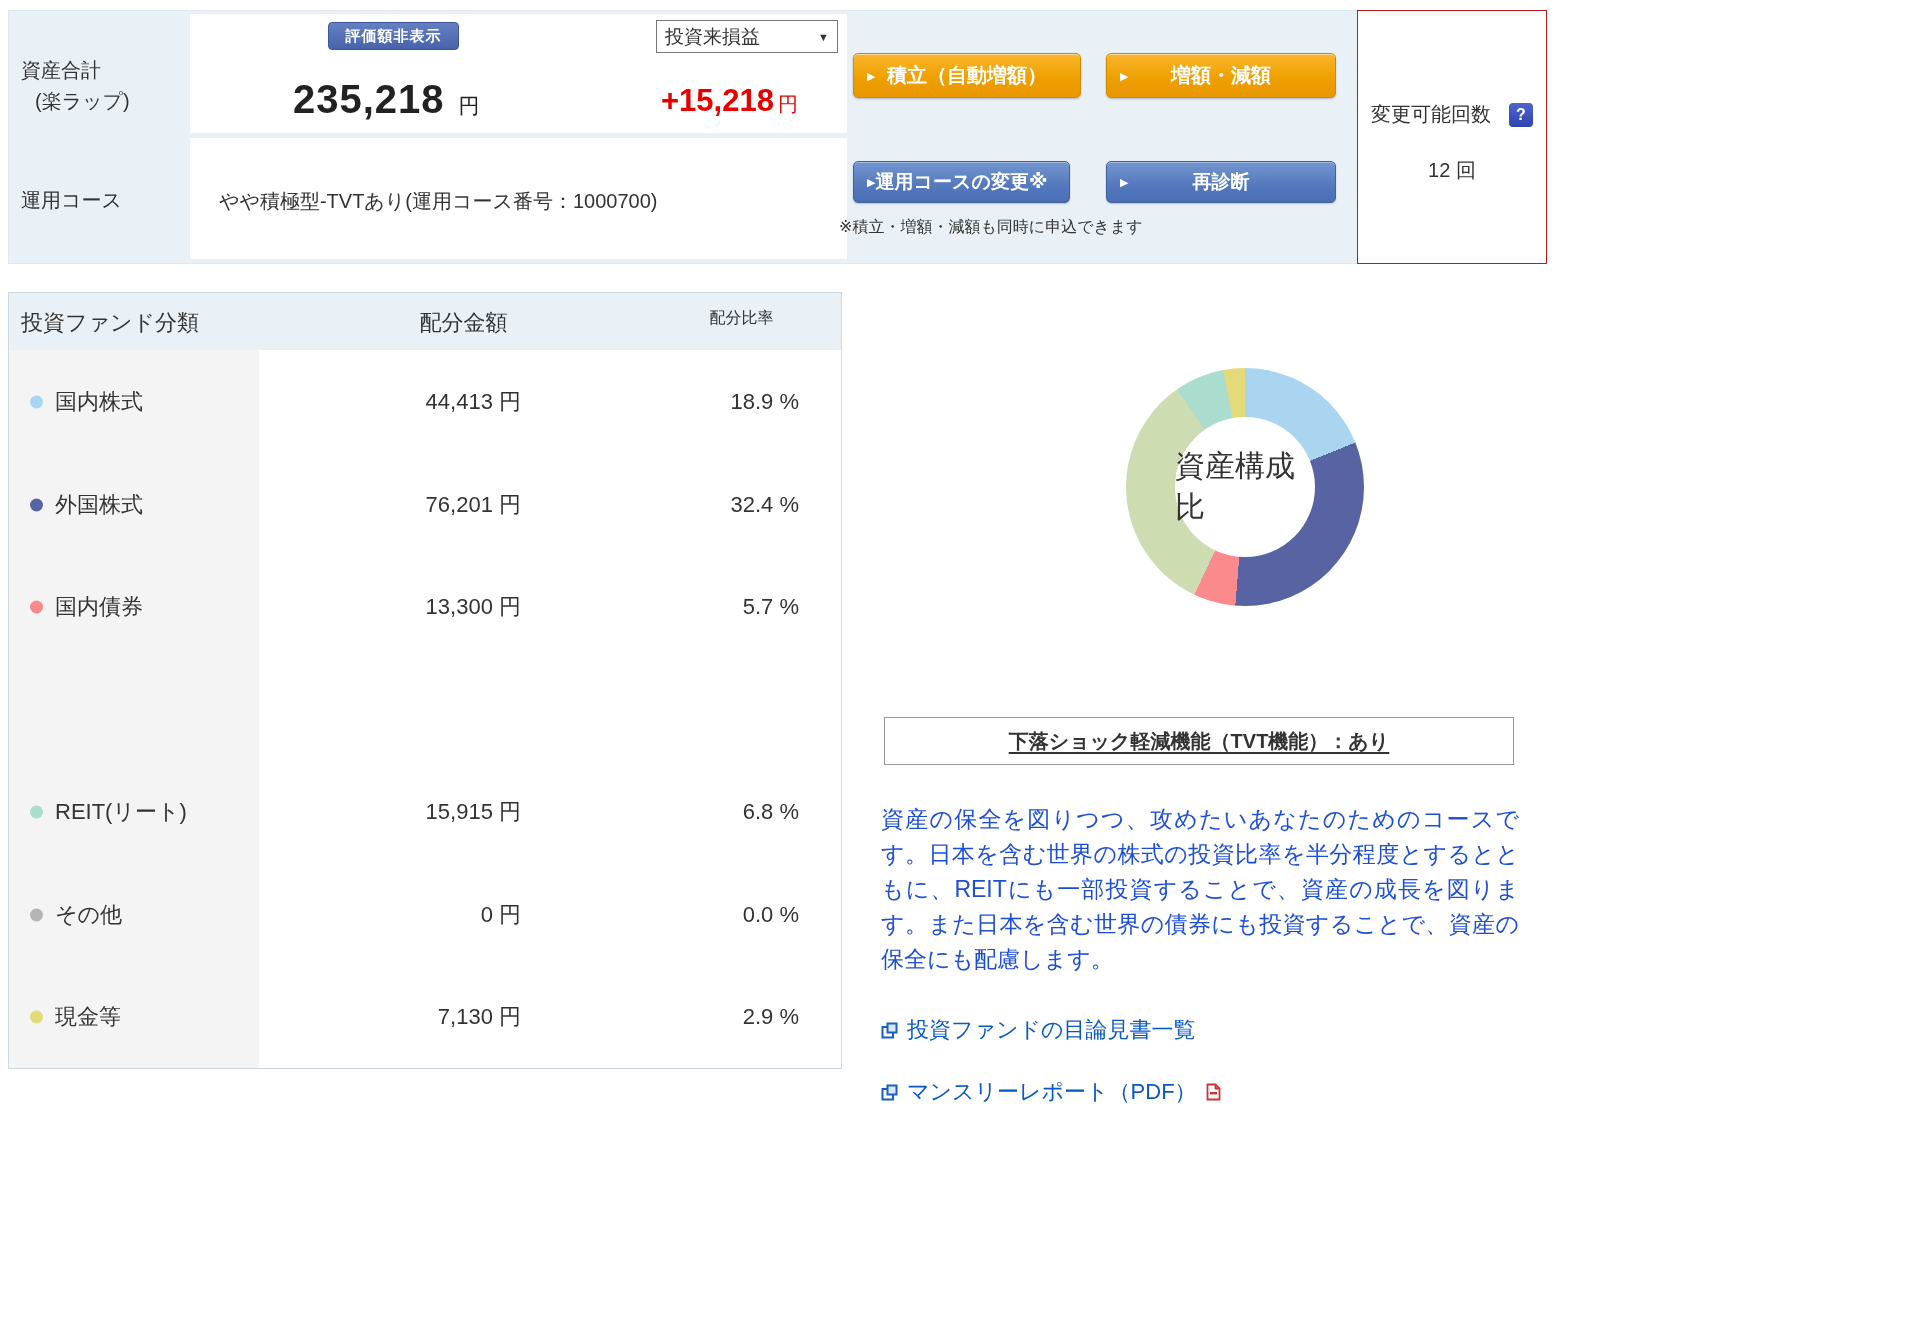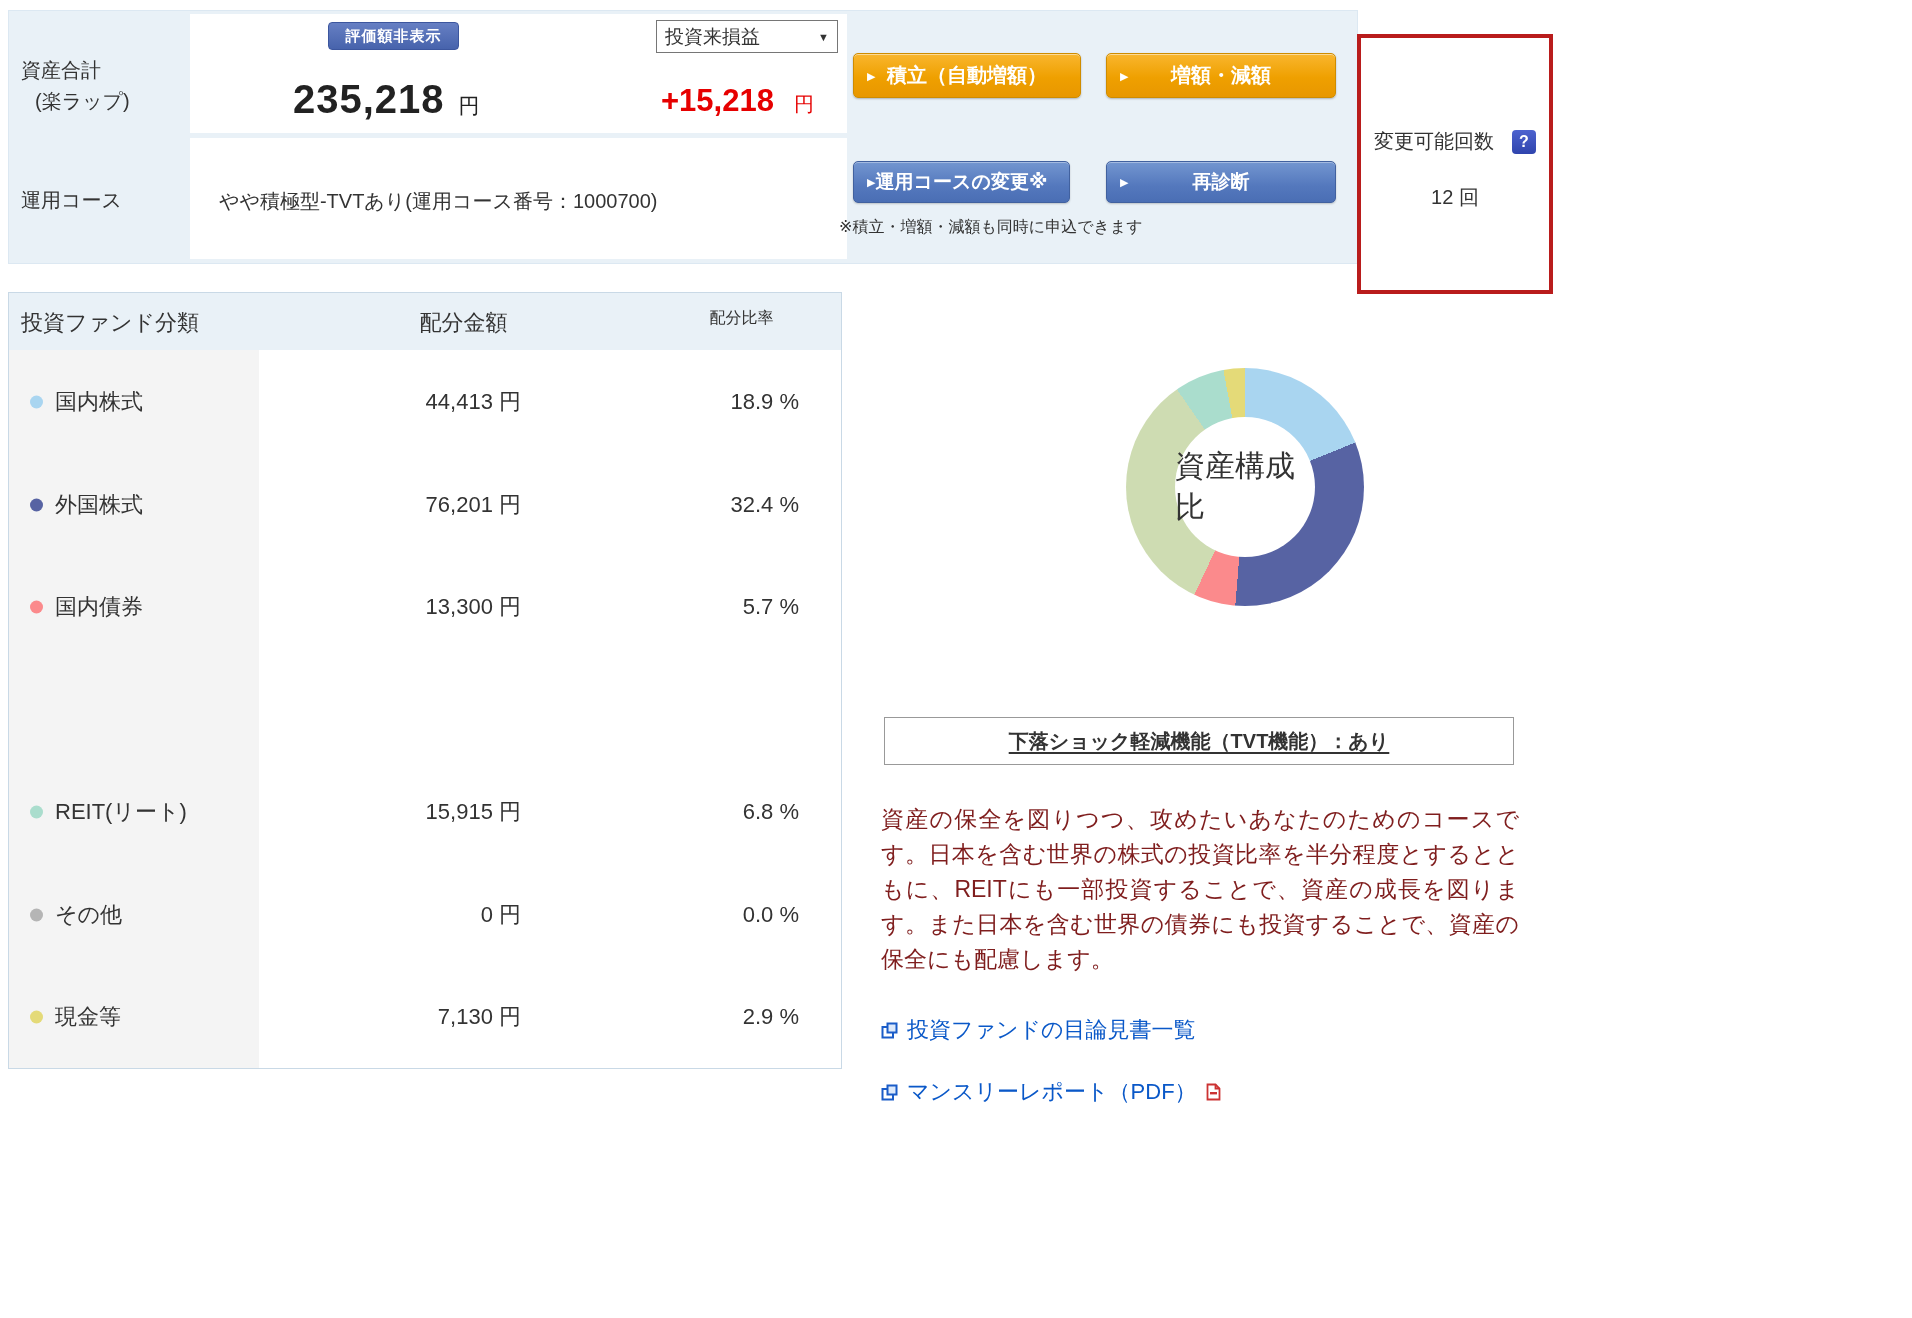--- a/index.html
+++ b/index.html
@@ -22,42 +22,42 @@
 
   .amount-row{position:absolute;left:284px;top:66px;display:flex;align-items:baseline;gap:14px;}
   .amount-big{font-size:40px;font-weight:bold;color:#222;letter-spacing:1px;}
   .amount-unit{font-size:21px;color:#222;}
 
   .pl-select{position:absolute;left:647px;top:9px;width:164px;height:31px;background:#fff;
     border:1px solid #767676;font-size:19px;display:flex;align-items:center;
     padding:0 8px;justify-content:space-between;cursor:pointer;}
   .dd-arrow{font-size:11px;color:#333;}
 
-  .pl-row{position:absolute;left:652px;top:72px;display:flex;align-items:baseline;gap:20px;color:#e60000;}
+  .pl-row{position:absolute;left:652px;top:72px;display:flex;align-items:baseline;gap:4px;color:#e60000;}
   .pl-big{font-size:31px;font-weight:bold;}
   .pl-unit{font-size:20px;}
 
   .btn{position:absolute;border-radius:5px;color:#fff;font-weight:bold;font-family:inherit;cursor:pointer;
     display:flex;align-items:center;justify-content:center;padding:0;}
   .btn .arr{position:absolute;left:13px;font-size:11px;top:50%;transform:translateY(-50%);}
   .btn-orange{background:linear-gradient(#f9b62e,#efa000 55%,#e89700);border:1px solid #cf8c00;
     box-shadow:inset 0 1px 0 rgba(255,255,255,.5),0 1px 2px rgba(0,0,0,.25);font-size:20px;}
   .bo1{left:844px;top:42px;width:228px;height:45px;}
   .bo2{left:1097px;top:42px;width:230px;height:45px;}
   .btn-blue{background:linear-gradient(#7396d0,#5478bd 60%,#4a6eb4);border:1px solid #41619f;
     box-shadow:inset 0 1px 0 rgba(255,255,255,.35),0 1px 2px rgba(0,0,0,.2);font-size:19px;}
   .bb1{left:844px;top:150px;width:217px;height:42px;}
   .bb2{left:1097px;top:150px;width:230px;height:42px;}
 
   .course-label{position:absolute;left:12px;top:176px;font-size:20px;}
   .course-value{position:absolute;left:210px;top:177px;font-size:20px;}
   .note{position:absolute;left:830px;top:206px;font-size:16px;color:#333;}
 
   
-  .count-panel{position:absolute;left:1357px;top:10px;width:188px;height:252px;background:#fff;border:4px solid #b91c1c;margin-top:24px;}
+  .count-panel{position:absolute;left:1357px;top:10px;width:188px;height:252px;background:#fff;border:1px solid #b91c1c;}
   .count-label-row{position:absolute;left:0;top:90px;width:100%;display:flex;align-items:center;
     justify-content:space-between;padding:0 13px;box-sizing:border-box;font-size:20px;}
   .help-icon{width:24px;height:24px;background:linear-gradient(#4d63cf,#2f44ad);border-radius:4px;color:#fff;
     font-size:16px;font-weight:bold;display:flex;align-items:center;justify-content:center;cursor:pointer;flex:0 0 auto;}
   .count-value{position:absolute;left:0;top:146px;width:100%;text-align:center;font-size:20px;}
 
   
   .alloc-table{position:absolute;left:8px;top:292px;width:834px;height:777px;background:#fff;border:1px solid #c9d9e6;box-sizing:border-box;}
   .alloc-header{position:absolute;left:0;top:0;width:100%;height:57px;background:#e9f1f7;}
   .alloc-header .h1{position:absolute;left:12px;top:15px;font-size:22px;}
@@ -73,21 +73,21 @@
 
   
   .donut{position:absolute;left:1126px;top:368px;width:238px;height:238px;border-radius:50%;background:#ddd;}
   .donut-hole{position:absolute;left:49px;top:49px;width:140px;height:140px;border-radius:50%;background:#fff;
     display:flex;align-items:center;justify-content:center;font-size:30px;color:#333;}
 
   
   .tvt-box{position:absolute;left:884px;top:717px;width:630px;height:48px;border:1px solid #999;background:#fff;
     display:flex;align-items:center;justify-content:center;font-size:20px;font-weight:bold;box-sizing:border-box;}
   .tvt-box span{text-decoration:underline;text-underline-offset:4px;text-align:right;}
-  .course-desc{position:absolute;left:881px;top:779px;width:638px;font-size:23px;line-height:35px;color:#7f1d1d;text-align:justify;}
+  .course-desc{position:absolute;left:881px;top:779px;width:638px;font-size:23px;line-height:35px;color:#1d4ed8;text-align:justify;}
 
   .doc-links{position:absolute;left:881px;top:983px;}
   .doc-link{display:flex;align-items:center;gap:9px;color:#0a58c8;font-size:22px;text-decoration:none;margin-bottom:8px;margin-top:32px;}
   .doc-link svg{flex:0 0 auto;display:block;}
 </style>
 </head>
 <body>
 
 <div class="screen">
 

